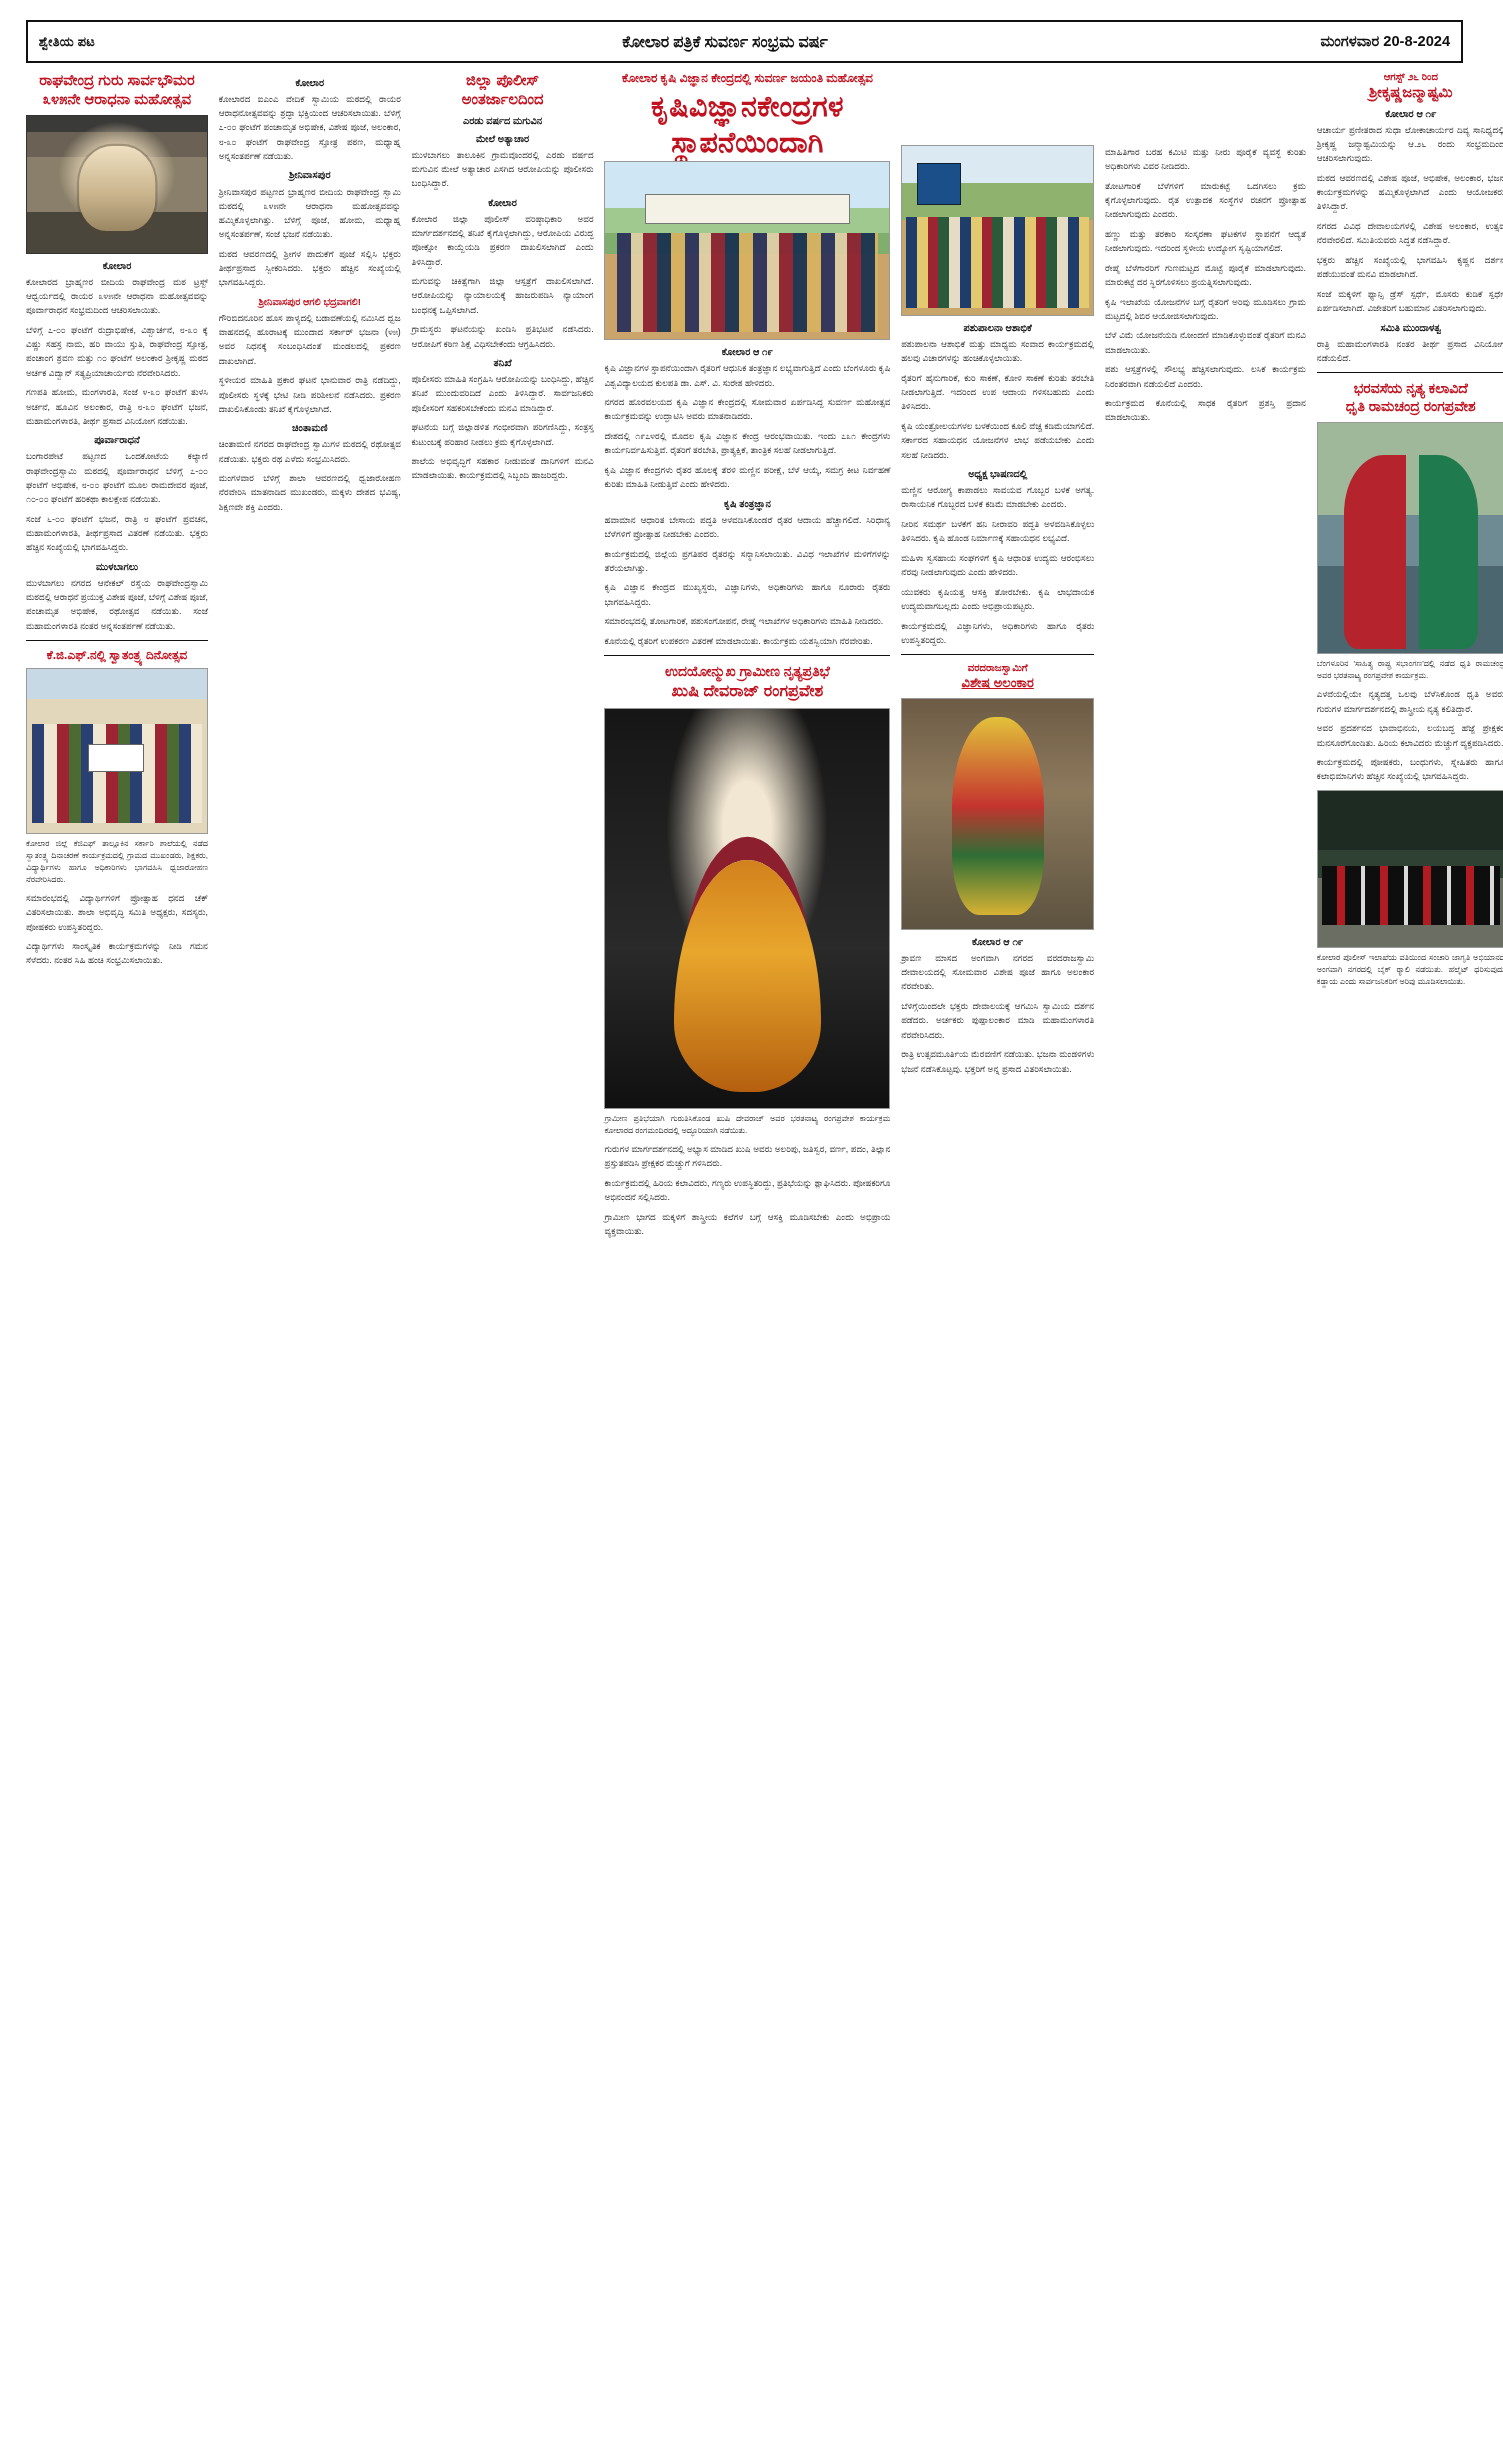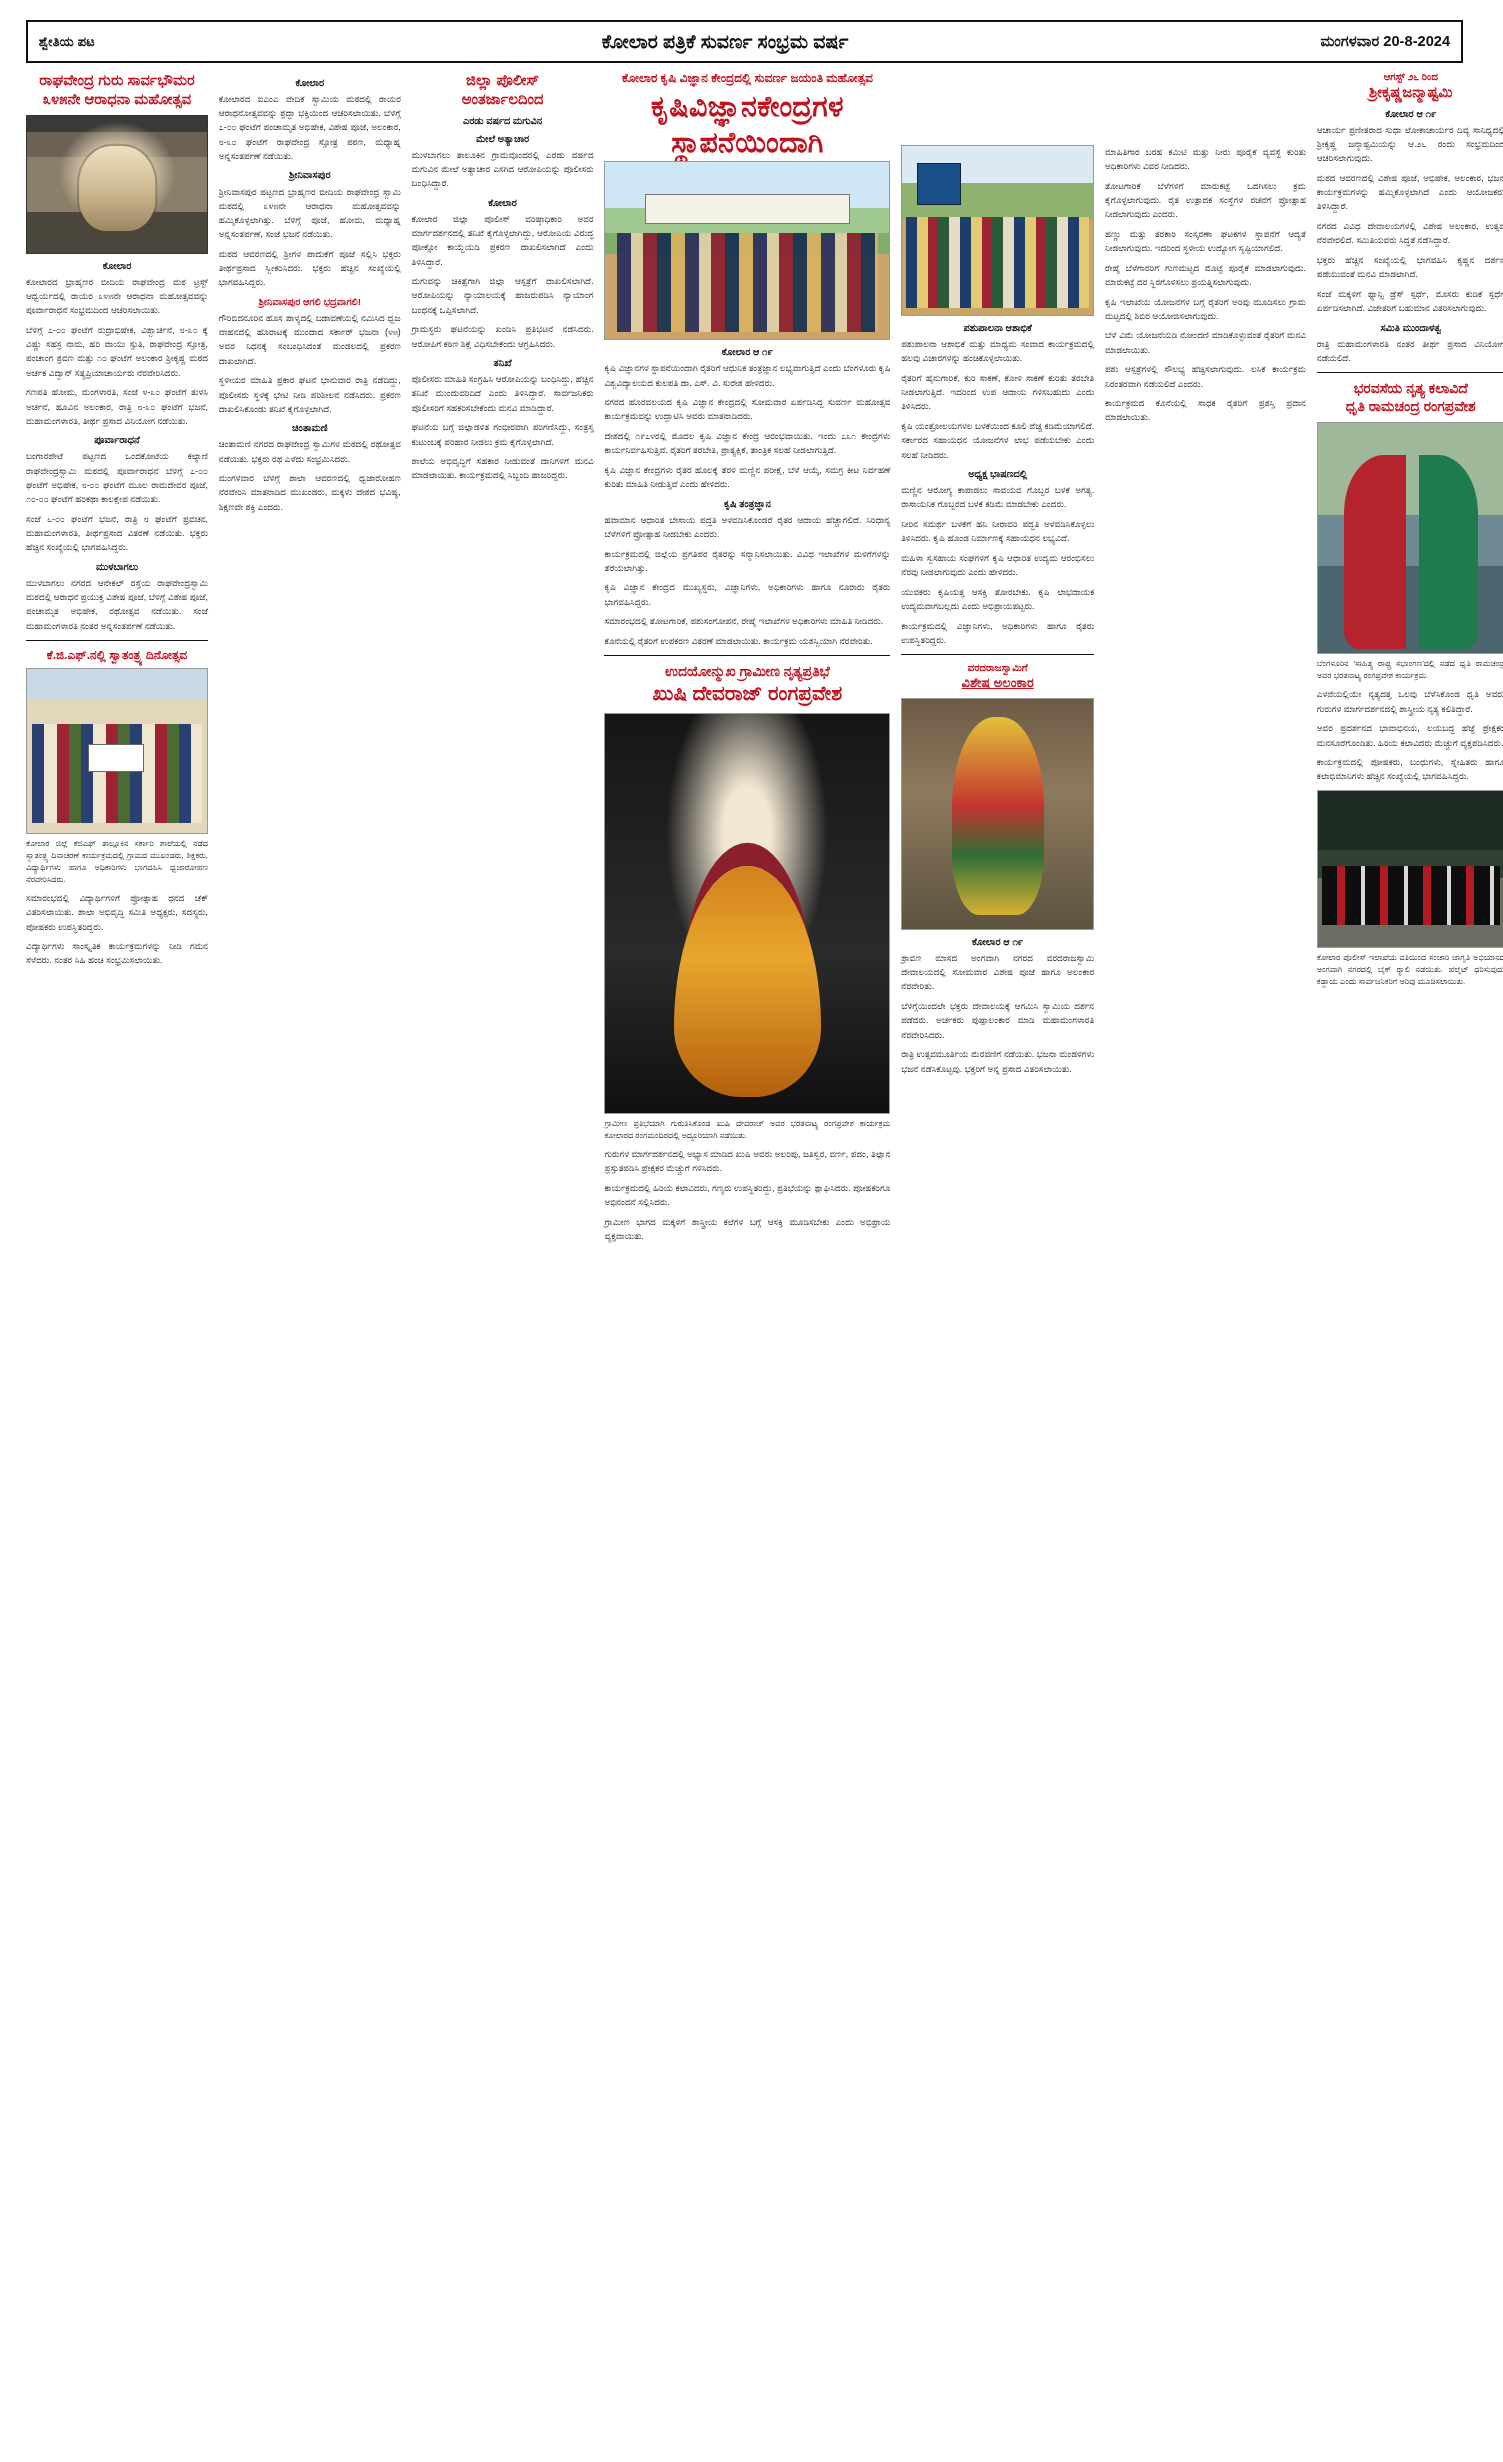--- a/index.html
+++ b/index.html
@@ -20,21 +20,21 @@
   
   .masthead {
     border: 2.3px solid #111;
     height: 43px;
     display: flex;
     align-items: center;
     padding: 0 10.8px;
     margin-bottom: 7.7px;
   }
   .masthead .left  { flex: 0 0 162px; font-size: 13px; font-weight: bold; letter-spacing: 0.2px; }
-  .masthead .mid   { flex: 1; text-align: center; font-size: 19px; font-weight: bold; }
+  .masthead .mid   { flex: 1; text-align: center; font-size: 16px; font-weight: bold; font-family: Liberation Serif, serif; }
   .masthead .right { flex: 0 0 201px; text-align: right; font-size: 14.7px; font-weight: bold; }
 
   
   .grid {
     display: grid;
     grid-template-columns: 182px 182px 182px 286px 193px 201px 188px;
     column-gap: 10.8px;
     align-items: start;
   }
   .col { min-width: 0; }
@@ -283,21 +283,21 @@
       <p class="body">ಕೃಷಿ ವಿಜ್ಞಾನ ಕೇಂದ್ರಗಳು ರೈತರ ಹೊಲಕ್ಕೆ ತೆರಳಿ ಮಣ್ಣಿನ ಪರೀಕ್ಷೆ, ಬೆಳೆ ಆಯ್ಕೆ, ಸಮಗ್ರ ಕೀಟ ನಿರ್ವಹಣೆ ಕುರಿತು ಮಾಹಿತಿ ನೀಡುತ್ತಿವೆ ಎಂದು ಹೇಳಿದರು.</p>
       <div class="sec-head">ಕೃಷಿ ತಂತ್ರಜ್ಞಾನ</div>
       <p class="body">ಹವಾಮಾನ ಆಧಾರಿತ ಬೇಸಾಯ ಪದ್ಧತಿ ಅಳವಡಿಸಿಕೊಂಡರೆ ರೈತರ ಆದಾಯ ಹೆಚ್ಚಾಗಲಿದೆ. ಸಿರಿಧಾನ್ಯ ಬೆಳೆಗಳಿಗೆ ಪ್ರೋತ್ಸಾಹ ನೀಡಬೇಕು ಎಂದರು.</p>
       <p class="body">ಕಾರ್ಯಕ್ರಮದಲ್ಲಿ ಜಿಲ್ಲೆಯ ಪ್ರಗತಿಪರ ರೈತರನ್ನು ಸನ್ಮಾನಿಸಲಾಯಿತು. ವಿವಿಧ ಇಲಾಖೆಗಳ ಮಳಿಗೆಗಳನ್ನು ತೆರೆಯಲಾಗಿತ್ತು.</p>
       <p class="body">ಕೃಷಿ ವಿಜ್ಞಾನ ಕೇಂದ್ರದ ಮುಖ್ಯಸ್ಥರು, ವಿಜ್ಞಾನಿಗಳು, ಅಧಿಕಾರಿಗಳು ಹಾಗೂ ನೂರಾರು ರೈತರು ಭಾಗವಹಿಸಿದ್ದರು.</p>
       <p class="body">ಸಮಾರಂಭದಲ್ಲಿ ತೋಟಗಾರಿಕೆ, ಪಶುಸಂಗೋಪನೆ, ರೇಷ್ಮೆ ಇಲಾಖೆಗಳ ಅಧಿಕಾರಿಗಳು ಮಾಹಿತಿ ನೀಡಿದರು.</p>
       <p class="body">ಕೊನೆಯಲ್ಲಿ ರೈತರಿಗೆ ಉಪಕರಣ ವಿತರಣೆ ಮಾಡಲಾಯಿತು. ಕಾರ್ಯಕ್ರಮ ಯಶಸ್ವಿಯಾಗಿ ನೆರವೇರಿತು.</p>
 
       <div class="hr-thick"></div>
       <div class="headline-red h-md" style="font-size:14px;">ಉದಯೋನ್ಮುಖ ಗ್ರಾಮೀಣ ನೃತ್ಯಪ್ರತಿಭೆ</div>
-      <div class="headline-red h-md" style="font-size:20px; margin-bottom:6.2px;">ಖುಷಿ ದೇವರಾಜ್ ರಂಗಪ್ರವೇಶ</div>
+      <div class="headline-red h-md" style="font-size:16px; margin-bottom:6.2px;">ಖುಷಿ ದೇವರಾಜ್ ರಂಗಪ್ರವೇಶ</div>
       <div class="photo ph-dance"></div>
       <p class="cap">ಗ್ರಾಮೀಣ ಪ್ರತಿಭೆಯಾಗಿ ಗುರುತಿಸಿಕೊಂಡ ಖುಷಿ ದೇವರಾಜ್ ಅವರ ಭರತನಾಟ್ಯ ರಂಗಪ್ರವೇಶ ಕಾರ್ಯಕ್ರಮ ಕೋಲಾರದ ರಂಗಮಂದಿರದಲ್ಲಿ ಅದ್ಧೂರಿಯಾಗಿ ನಡೆಯಿತು.</p>
       <p class="body">ಗುರುಗಳ ಮಾರ್ಗದರ್ಶನದಲ್ಲಿ ಅಭ್ಯಾಸ ಮಾಡಿದ ಖುಷಿ ಅವರು ಅಲರಿಪು, ಜತಿಸ್ವರ, ವರ್ಣ, ಪದಂ, ತಿಲ್ಲಾನ ಪ್ರಸ್ತುತಪಡಿಸಿ ಪ್ರೇಕ್ಷಕರ ಮೆಚ್ಚುಗೆ ಗಳಿಸಿದರು.</p>
       <p class="body">ಕಾರ್ಯಕ್ರಮದಲ್ಲಿ ಹಿರಿಯ ಕಲಾವಿದರು, ಗಣ್ಯರು ಉಪಸ್ಥಿತರಿದ್ದು, ಪ್ರತಿಭೆಯನ್ನು ಶ್ಲಾಘಿಸಿದರು. ಪೋಷಕರಿಗೂ ಅಭಿನಂದನೆ ಸಲ್ಲಿಸಿದರು.</p>
       <p class="body">ಗ್ರಾಮೀಣ ಭಾಗದ ಮಕ್ಕಳಿಗೆ ಶಾಸ್ತ್ರೀಯ ಕಲೆಗಳ ಬಗ್ಗೆ ಆಸಕ್ತಿ ಮೂಡಿಸಬೇಕು ಎಂದು ಅಭಿಪ್ರಾಯ ವ್ಯಕ್ತವಾಯಿತು.</p>
     </div>
 
     <div class="col">
       <div class="photo ph-row" style="margin-top:74px;"></div>
       <div class="sec-head">ಪಶುಪಾಲನಾ ಆಶಾಭಿಕೆ</div>

